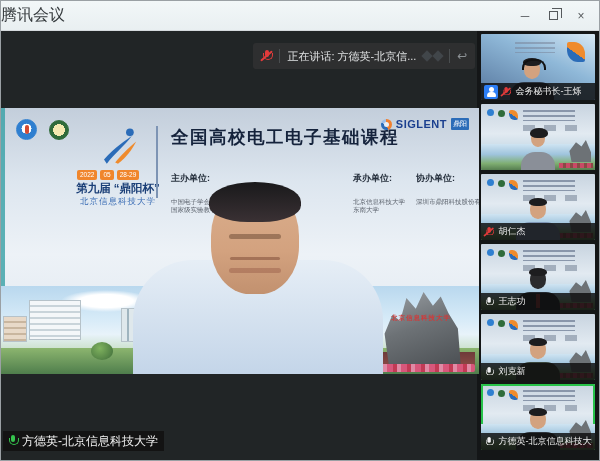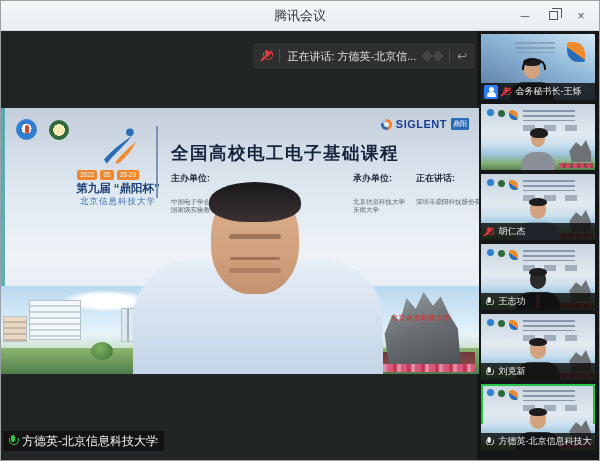--- a/index.html
+++ b/index.html
@@ -1,21 +1,21 @@
 <!DOCTYPE html>
 <html><head>
 <meta charset="utf-8">
 <style>
   * { margin:0; padding:0; box-sizing:border-box; }
   html,body { width:600px; height:461px; font-family:"Liberation Sans","DejaVu Sans",sans-serif; }
   .window { width:600px; height:461px; border:1px solid #9aa0a4; background:#1e2122; display:flex; flex-direction:column; overflow:hidden; }
 
   
   .titlebar { height:30px; background:linear-gradient(180deg,#f2f7f8,#e9eff1); display:flex; align-items:center; position:relative; flex:0 0 30px; border-bottom:1px solid #d5dadd; }
-  .titlebar .title { position:absolute; left:0; right:0; text-align:center; font-size:13px; color:#33383b; }
+  .titlebar .title { position:absolute; left:0; right:0; text-align:left; font-size:16px; color:#33383b; }
   .win-controls { position:absolute; right:6px; top:0; height:100%; display:flex; align-items:center; gap:4px; }
   .win-btn { width:24px; height:22px; display:flex; align-items:center; justify-content:center; font-size:12px; color:#55595c; cursor:default; }
   .restore-glyph { position:relative; width:9px; height:9px; border:1px solid #55595c; background:#eef3f5; }
   .restore-glyph::before { content:''; position:absolute; left:2px; top:-4px; width:9px; height:9px; border:1px solid #55595c; border-bottom:none; border-left:none; }
 
   
   .content { flex:1; display:flex; background:#1e2122; position:relative; }
   .main { width:478px; position:relative; background:#212526; }
 
   
@@ -45,21 +45,21 @@
   .logo-univ2 { left:48px; top:12px; width:20px; height:20px; background:radial-gradient(circle at 50% 50%, #f4e9b0 0 45%, #2f6b3a 46%); border:1px solid #2f6b3a; }
 
   .runner { position:absolute; left:96px; top:18px; }
   .badge-row { position:absolute; left:76px; top:62px; display:flex; gap:3px; }
   .date-badge { background:#f0862c; color:#fff; font-size:6.5px; padding:1px 3px; border-radius:2px; line-height:1.2; }
   .edition { position:absolute; left:62px; top:73px; width:110px; text-align:center; font-size:11.5px; font-weight:bold; color:#1b3f77; }
   .host-school { position:absolute; left:62px; top:88px; width:110px; text-align:center; font-size:8.5px; color:#3a6db5; letter-spacing:1px; }
 
   .head-div { position:absolute; left:155px; top:18px; width:2px; height:72px; background:#7d94b4; }
 
-  .slide-title { position:absolute; left:170px; top:18px; font-size:17.5px; font-weight:bold; color:#15233c; line-height:22px; letter-spacing:1.5px;margin-top:16px; }
+  .slide-title { position:absolute; left:170px; top:18px; font-size:17.5px; font-weight:bold; color:#15233c; line-height:22px; letter-spacing:1.5px; }
 
   .orgs { position:absolute; left:170px; top:64px; width:305px; display:flex; }
   .org-col .lbl { font-size:9px; font-weight:bold; color:#26303d; margin-bottom:13px; }
   .org-col .ln { font-size:6.5px; color:#5a616b; line-height:8px; white-space:nowrap; }
   .org-1 { width:182px; } .org-2 { width:63px; } .org-3 { width:60px; }
 
   .siglent { position:absolute; right:10px; top:10px; display:flex; align-items:center; gap:4px; }
   .sig-swirl { width:11px; height:11px; border-radius:50%; background:conic-gradient(#f08030 0 45%, #2b6cb8 45% 80%, #9fc0e8 80%); position:relative; }
   .sig-swirl::before { content:''; position:absolute; inset:3px; background:#e9eef4; border-radius:50%; }
   .sig-word { font-size:11px; font-weight:bold; color:#1b3f8f; letter-spacing:.5px; }
@@ -209,21 +209,21 @@
             <div class="lbl">主办单位:</div>
             <div class="ln">中国电子学会</div>
             <div class="ln">国家级实验教学示范中心联…</div>
           </div>
           <div class="org-col org-2">
             <div class="lbl">承办单位:</div>
             <div class="ln">北京信息科技大学</div>
             <div class="ln">东南大学</div>
           </div>
           <div class="org-col org-3">
-            <div class="lbl">正在讲话:</div>
+            <div class="lbl">协办单位:</div>
             <div class="ln">深圳市鼎阳科技股份有限公司</div>
           </div>
         </div>
 
         <div class="siglent">
           <span class="sig-swirl"></span>
           <span class="sig-word">SIGLENT</span>
           <span class="sig-cn">鼎阳</span>
         </div>
 

